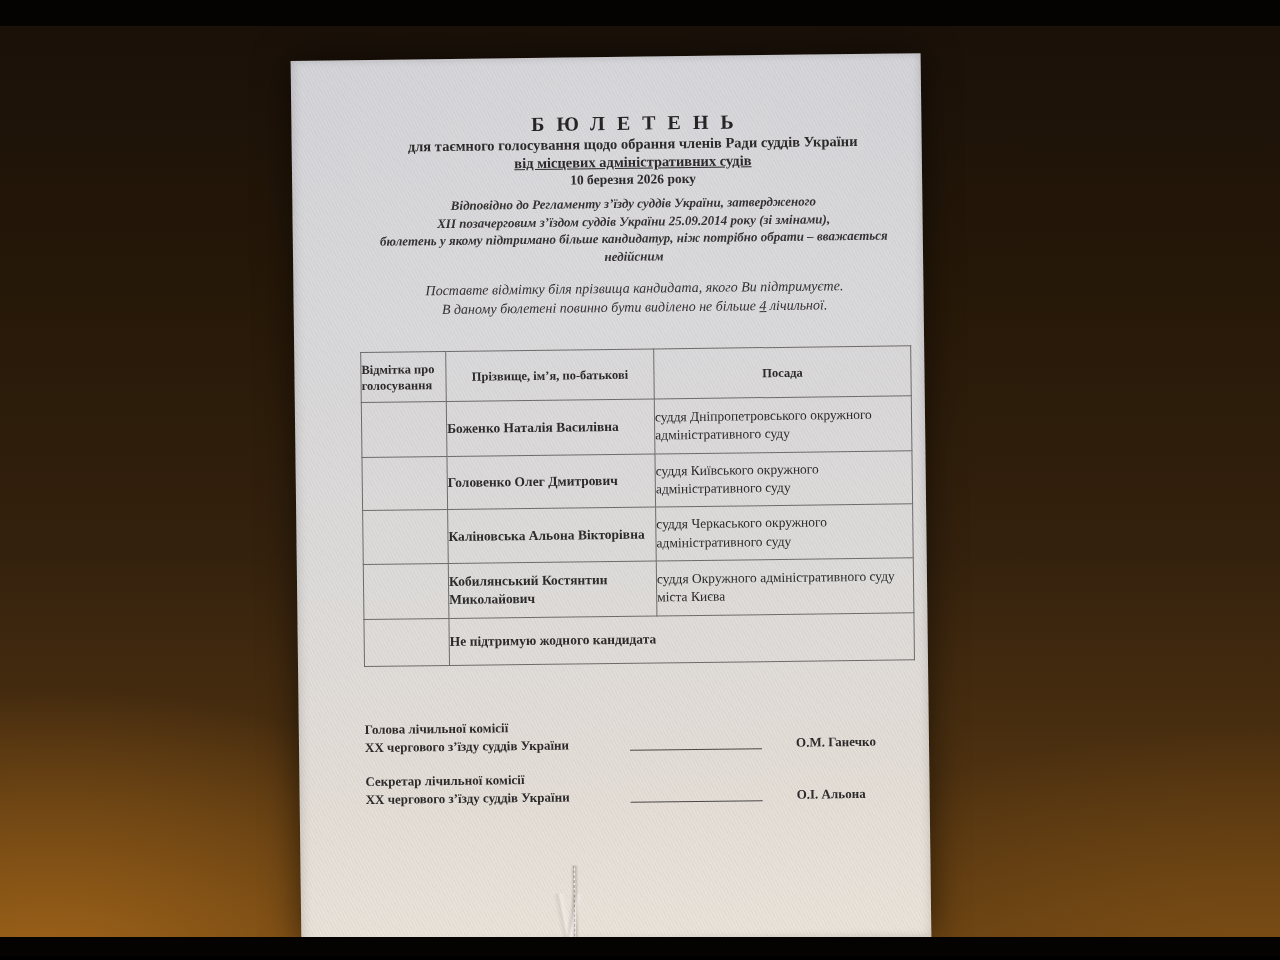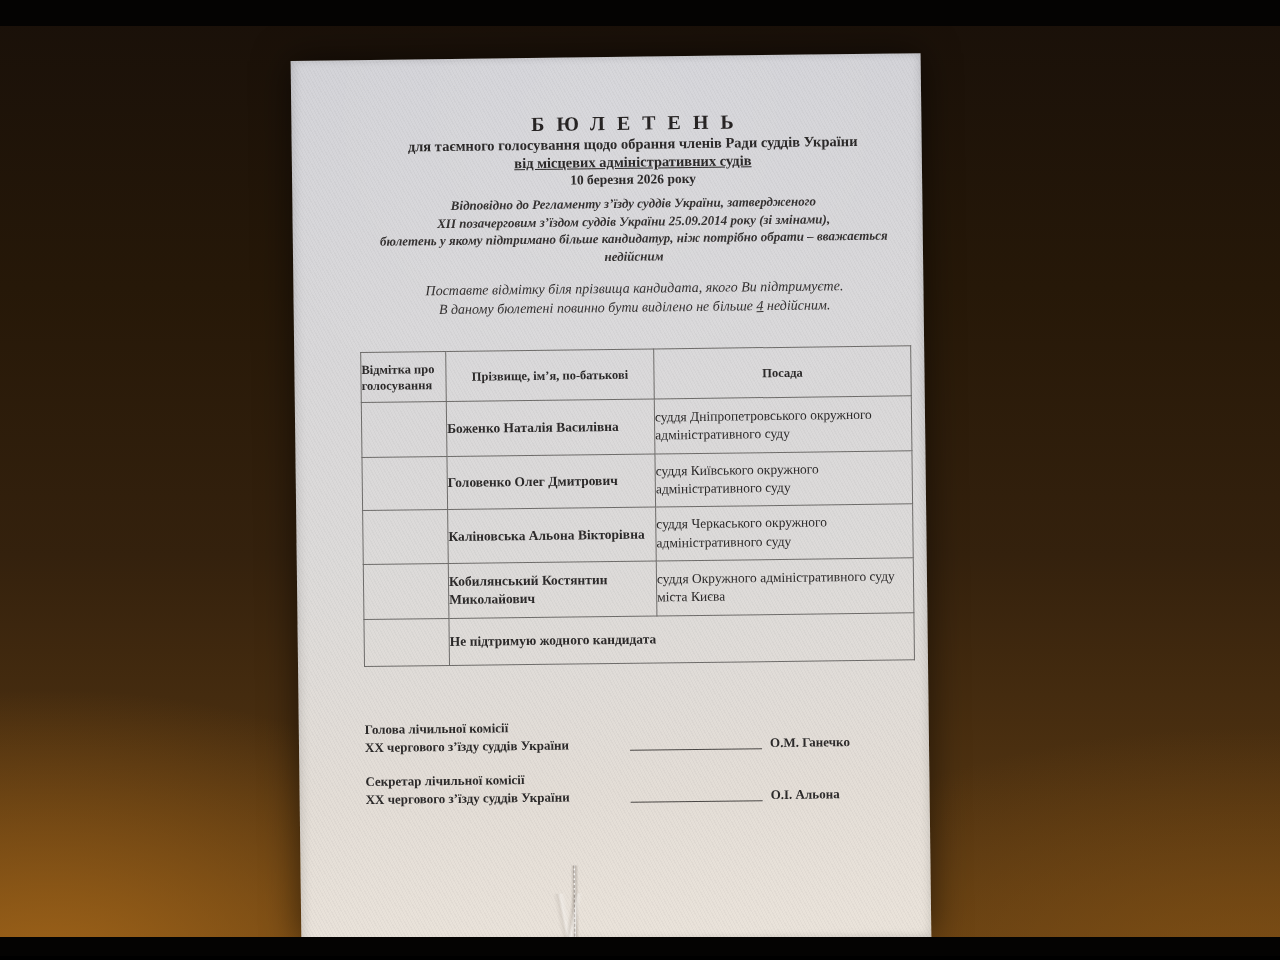--- a/index.html
+++ b/index.html
@@ -72,21 +72,21 @@
   th.h-name,th.h-pos{text-align:center;padding-top:5px;}
   td.name{font-weight:bold;font-size:13.5px;line-height:18px;padding:2px 10px 2px 13px;}
   td.pos{font-size:13.5px;line-height:18.5px;padding:2px 52px 2px 9px;}
   td.none{font-weight:bold;font-size:13.5px;padding-left:13px;}
   
   .signatures{margin-top:54px;}
   .sig-row{display:flex;align-items:flex-end;font-weight:bold;font-size:13px;line-height:17.5px;}
   .sig-row + .sig-row{margin-top:17px;}
   .sig-role{width:265px;}
   .sig-line{width:132px;border-bottom:1px solid #4a4745;margin-bottom:2px;}
-  .sig-name{margin-left:8px;margin-bottom:0;}
+  .sig-name{margin-left:34px;margin-bottom:0;}
   
   .crease{
     position:absolute;left:270px;top:808px;width:8px;height:76px;pointer-events:none;
     background:linear-gradient(90deg, rgba(0,0,0,0) 0, rgba(120,110,100,.25) 3px, rgba(255,255,255,.8) 4px, rgba(120,110,100,.3) 5px, rgba(0,0,0,0) 8px);
   }
   .crease::before{
     content:"";position:absolute;left:3px;top:0;height:100%;width:0;
     border-left:1px dashed rgba(110,100,92,.65);
   }
   .crease::after{ 
@@ -112,21 +112,21 @@
 
       <div class="regulation">
         <div>Відповідно до Регламенту з’їзду суддів України, затвердженого</div>
         <div>XII позачерговим з’їздом суддів України 25.09.2014 року (зі змінами),</div>
         <div>бюлетень у якому підтримано більше кандидатур, ніж потрібно обрати – вважається</div>
         <div>недійсним</div>
       </div>
 
       <div class="instructions">
         <div>Поставте відмітку біля прізвища кандидата, якого Ви підтримуєте.</div>
-        <div><span>В даному бюлетені повинно бути виділено не більше </span><span class="u4">4</span><span> недійсним.</span></div>
+        <div><span>В даному бюлетені повинно бути виділено не більше </span><span class="u4">4</span><span> лічильної.</span></div>
       </div>
 
       <table class="ballot">
         <colgroup>
             <col class="c-mark">
             <col class="c-name">
             <col class="c-pos">
           </colgroup>
         <tbody>
           <tr class="r-head">

